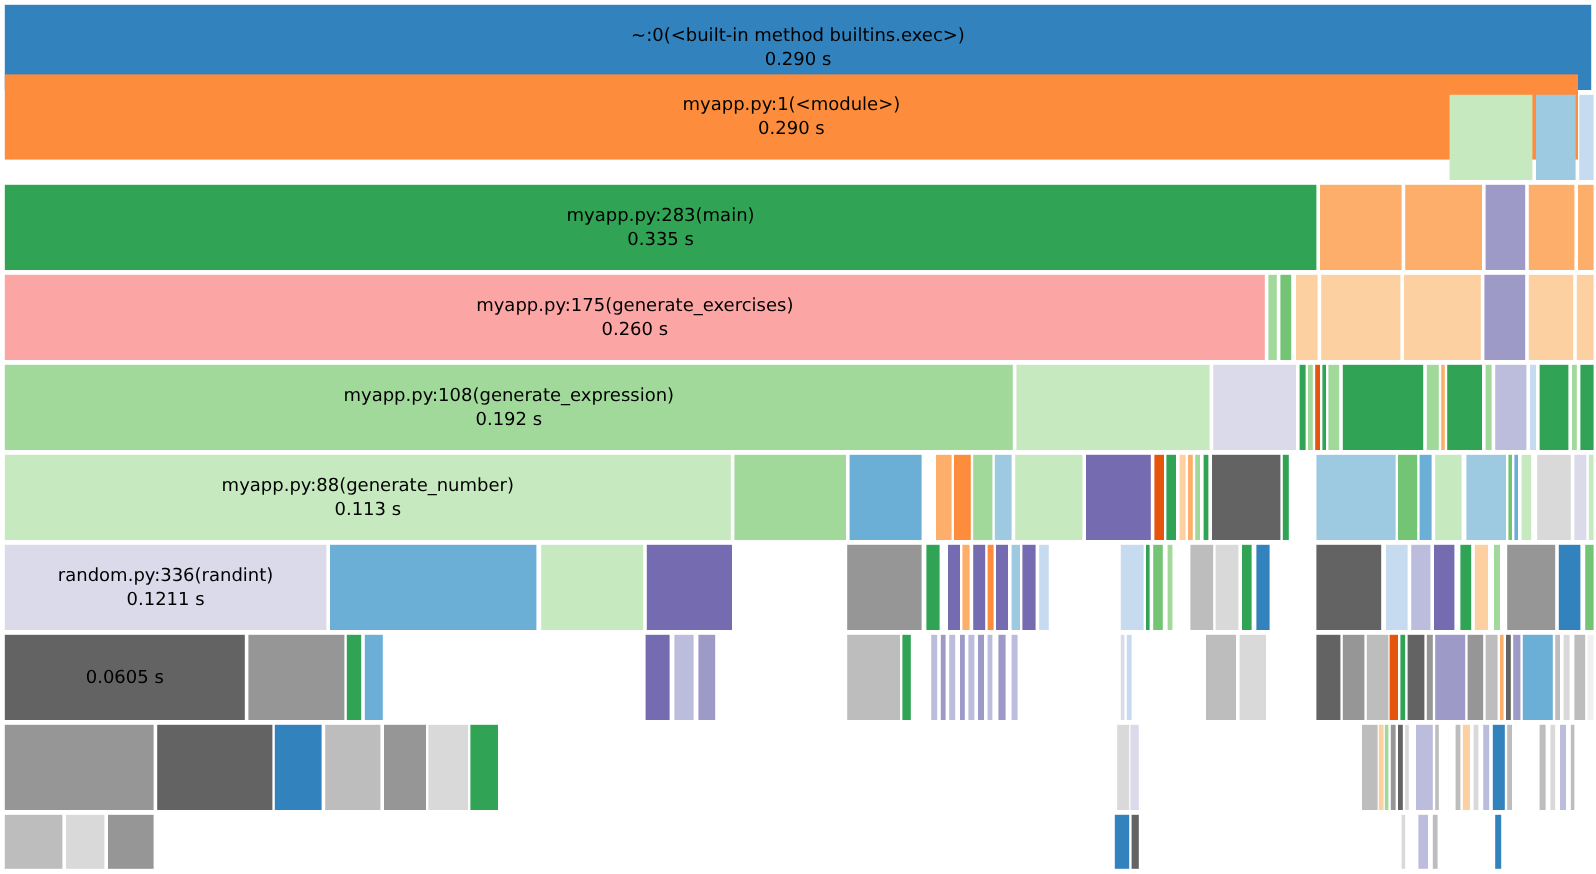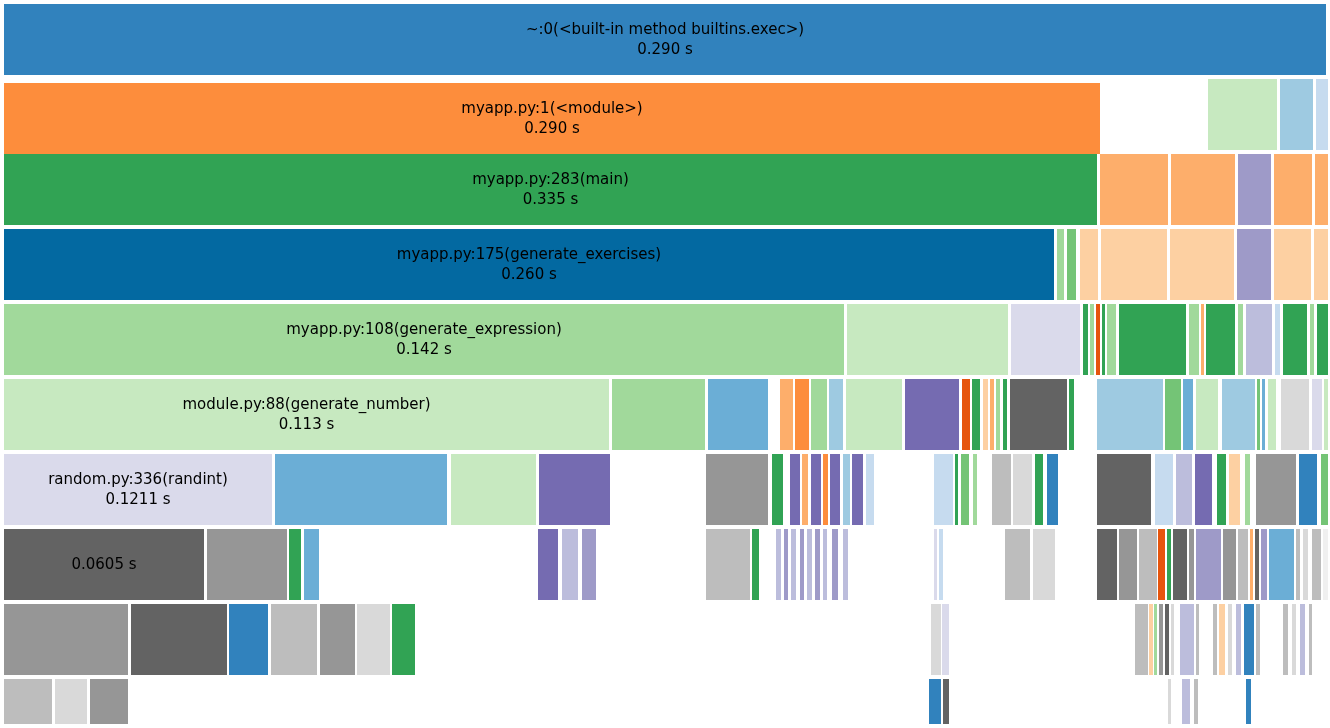--- a/index.html
+++ b/index.html
@@ -41,71 +41,71 @@
   }
 </style>
 </head>
 <body>
 
 <div id="flame-root" style="background: rgb(255, 255, 255); width: 1330px; height: 728px;">
     <div class="frame" style="left: 4px; top: 4px; width: 1322px; height: 71px; background-color: rgb(49, 130, 189); font-size: 15px; color: rgb(0, 0, 0);">
       <span class="fn-label">~:0(&lt;built-in method builtins.exec&gt;)</span>
       <span class="fn-time">0.290 s</span>
     </div>
-    <div class="frame" style="left: 4px; top: 83px; width: 1096px; height: 71px; background-color: rgb(253, 141, 60); font-size: 15px; color: rgb(0, 0, 0);">
+    <div class="frame" style="left: 4px; top: 62px; width: 1311px; height: 71px; background-color: rgb(253, 141, 60); font-size: 15px; color: rgb(0, 0, 0);">
       <span class="fn-label">myapp.py:1(&lt;module&gt;)</span>
       <span class="fn-time">0.290 s</span>
     </div>
     <div class="frame no-label" style="left: 1208px; top: 79px; width: 69px; height: 71px; background-color: rgb(199, 233, 192); font-size: 15px; color: rgb(0, 0, 0);"></div>
     <div class="frame no-label" style="left: 1280px; top: 79px; width: 33px; height: 71px; background-color: rgb(158, 202, 225); font-size: 15px; color: rgb(0, 0, 0);"></div>
     <div class="frame no-label" style="left: 1316px; top: 79px; width: 12px; height: 71px; background-color: rgb(198, 219, 239); font-size: 15px; color: rgb(0, 0, 0);"></div>
     <div class="frame" style="left: 4px; top: 154px; width: 1093px; height: 71px; background-color: rgb(49, 163, 84); font-size: 15px; color: rgb(0, 0, 0);">
       <span class="fn-label">myapp.py:283(main)</span>
       <span class="fn-time">0.335 s</span>
     </div>
     <div class="frame no-label" style="left: 1100px; top: 154px; width: 68px; height: 71px; background-color: rgb(253, 174, 107); font-size: 15px; color: rgb(0, 0, 0);"></div>
     <div class="frame no-label" style="left: 1171px; top: 154px; width: 64px; height: 71px; background-color: rgb(253, 174, 107); font-size: 15px; color: rgb(0, 0, 0);"></div>
     <div class="frame no-label" style="left: 1238px; top: 154px; width: 33px; height: 71px; background-color: rgb(158, 154, 200); font-size: 15px; color: rgb(0, 0, 0);"></div>
     <div class="frame no-label" style="left: 1274px; top: 154px; width: 38px; height: 71px; background-color: rgb(253, 174, 107); font-size: 15px; color: rgb(0, 0, 0);"></div>
     <div class="frame no-label" style="left: 1315px; top: 154px; width: 13px; height: 71px; background-color: rgb(253, 174, 107); font-size: 15px; color: rgb(0, 0, 0);"></div>
-    <div class="frame" style="left: 4px; top: 229px; width: 1050px; height: 71px; background-color: #0369a1; font-size: 15px; color: rgb(0, 0, 0);">
+    <div class="frame" style="left: 4px; top: 229px; width: 1050px; height: 71px; background-color: #fca5a5; font-size: 15px; color: rgb(0, 0, 0);">
       <span class="fn-label">myapp.py:175(generate_exercises)</span>
       <span class="fn-time">0.260 s</span>
     </div>
     <div class="frame no-label" style="left: 1057px; top: 229px; width: 7px; height: 71px; background-color: rgb(161, 217, 155); font-size: 15px; color: rgb(0, 0, 0);"></div>
     <div class="frame no-label" style="left: 1067px; top: 229px; width: 9px; height: 71px; background-color: rgb(116, 196, 118); font-size: 15px; color: rgb(0, 0, 0);"></div>
     <div class="frame no-label" style="left: 1080px; top: 229px; width: 18px; height: 71px; background-color: rgb(253, 208, 162); font-size: 15px; color: rgb(0, 0, 0);"></div>
     <div class="frame no-label" style="left: 1101px; top: 229px; width: 66px; height: 71px; background-color: rgb(253, 208, 162); font-size: 15px; color: rgb(0, 0, 0);"></div>
     <div class="frame no-label" style="left: 1170px; top: 229px; width: 64px; height: 71px; background-color: rgb(253, 208, 162); font-size: 15px; color: rgb(0, 0, 0);"></div>
     <div class="frame no-label" style="left: 1237px; top: 229px; width: 34px; height: 71px; background-color: rgb(158, 154, 200); font-size: 15px; color: rgb(0, 0, 0);"></div>
     <div class="frame no-label" style="left: 1274px; top: 229px; width: 37px; height: 71px; background-color: rgb(253, 208, 162); font-size: 15px; color: rgb(0, 0, 0);"></div>
     <div class="frame no-label" style="left: 1314px; top: 229px; width: 14px; height: 71px; background-color: rgb(253, 208, 162); font-size: 15px; color: rgb(0, 0, 0);"></div>
     <div class="frame" style="left: 4px; top: 304px; width: 840px; height: 71px; background-color: rgb(161, 217, 155); font-size: 15px; color: rgb(0, 0, 0);">
       <span class="fn-label">myapp.py:108(generate_expression)</span>
-      <span class="fn-time">0.142 s</span>
+      <span class="fn-time">0.192 s</span>
     </div>
     <div class="frame no-label" style="left: 847px; top: 304px; width: 161px; height: 71px; background-color: rgb(199, 233, 192); font-size: 15px; color: rgb(0, 0, 0);"></div>
     <div class="frame no-label" style="left: 1011px; top: 304px; width: 69px; height: 71px; background-color: rgb(218, 218, 235); font-size: 15px; color: rgb(0, 0, 0);"></div>
     <div class="frame no-label" style="left: 1083px; top: 304px; width: 5px; height: 71px; background-color: rgb(49, 163, 84); font-size: 15px; color: rgb(0, 0, 0);"></div>
     <div class="frame no-label" style="left: 1090px; top: 304px; width: 4px; height: 71px; background-color: rgb(161, 217, 155); font-size: 15px; color: rgb(0, 0, 0);"></div>
     <div class="frame no-label" style="left: 1096px; top: 304px; width: 4px; height: 71px; background-color: rgb(230, 85, 13); font-size: 15px; color: rgb(0, 0, 0);"></div>
     <div class="frame no-label" style="left: 1102px; top: 304px; width: 3px; height: 71px; background-color: rgb(49, 163, 84); font-size: 15px; color: rgb(0, 0, 0);"></div>
     <div class="frame no-label" style="left: 1107px; top: 304px; width: 9px; height: 71px; background-color: rgb(161, 217, 155); font-size: 15px; color: rgb(0, 0, 0);"></div>
     <div class="frame no-label" style="left: 1119px; top: 304px; width: 67px; height: 71px; background-color: rgb(49, 163, 84); font-size: 15px; color: rgb(0, 0, 0);"></div>
     <div class="frame no-label" style="left: 1189px; top: 304px; width: 10px; height: 71px; background-color: rgb(161, 217, 155); font-size: 15px; color: rgb(0, 0, 0);"></div>
     <div class="frame no-label" style="left: 1201px; top: 304px; width: 3px; height: 71px; background-color: rgb(253, 174, 107); font-size: 15px; color: rgb(0, 0, 0);"></div>
     <div class="frame no-label" style="left: 1206px; top: 304px; width: 29px; height: 71px; background-color: rgb(49, 163, 84); font-size: 15px; color: rgb(0, 0, 0);"></div>
     <div class="frame no-label" style="left: 1238px; top: 304px; width: 5px; height: 71px; background-color: rgb(161, 217, 155); font-size: 15px; color: rgb(0, 0, 0);"></div>
     <div class="frame no-label" style="left: 1246px; top: 304px; width: 26px; height: 71px; background-color: rgb(188, 189, 220); font-size: 15px; color: rgb(0, 0, 0);"></div>
     <div class="frame no-label" style="left: 1275px; top: 304px; width: 5px; height: 71px; background-color: rgb(198, 219, 239); font-size: 15px; color: rgb(0, 0, 0);"></div>
     <div class="frame no-label" style="left: 1283px; top: 304px; width: 24px; height: 71px; background-color: rgb(49, 163, 84); font-size: 15px; color: rgb(0, 0, 0);"></div>
     <div class="frame no-label" style="left: 1310px; top: 304px; width: 4px; height: 71px; background-color: rgb(161, 217, 155); font-size: 15px; color: rgb(0, 0, 0);"></div>
     <div class="frame no-label" style="left: 1317px; top: 304px; width: 11px; height: 71px; background-color: rgb(49, 163, 84); font-size: 15px; color: rgb(0, 0, 0);"></div>
     <div class="frame" style="left: 4px; top: 379px; width: 605px; height: 71px; background-color: rgb(199, 233, 192); font-size: 15px; color: rgb(0, 0, 0);">
-      <span class="fn-label">module.py:88(generate_number)</span>
+      <span class="fn-label">myapp.py:88(generate_number)</span>
       <span class="fn-time">0.113 s</span>
     </div>
     <div class="frame no-label" style="left: 612px; top: 379px; width: 93px; height: 71px; background-color: rgb(161, 217, 155); font-size: 15px; color: rgb(0, 0, 0);"></div>
     <div class="frame no-label" style="left: 708px; top: 379px; width: 60px; height: 71px; background-color: rgb(107, 174, 214); font-size: 15px; color: rgb(0, 0, 0);"></div>
     <div class="frame no-label" style="left: 780px; top: 379px; width: 13px; height: 71px; background-color: rgb(253, 174, 107); font-size: 15px; color: rgb(0, 0, 0);"></div>
     <div class="frame no-label" style="left: 795px; top: 379px; width: 14px; height: 71px; background-color: rgb(253, 141, 60); font-size: 15px; color: rgb(0, 0, 0);"></div>
     <div class="frame no-label" style="left: 811px; top: 379px; width: 16px; height: 71px; background-color: rgb(161, 217, 155); font-size: 15px; color: rgb(0, 0, 0);"></div>
     <div class="frame no-label" style="left: 829px; top: 379px; width: 14px; height: 71px; background-color: rgb(158, 202, 225); font-size: 15px; color: rgb(0, 0, 0);"></div>
     <div class="frame no-label" style="left: 846px; top: 379px; width: 56px; height: 71px; background-color: rgb(199, 233, 192); font-size: 15px; color: rgb(0, 0, 0);"></div>
     <div class="frame no-label" style="left: 905px; top: 379px; width: 54px; height: 71px; background-color: rgb(117, 107, 177); font-size: 15px; color: rgb(0, 0, 0);"></div>

